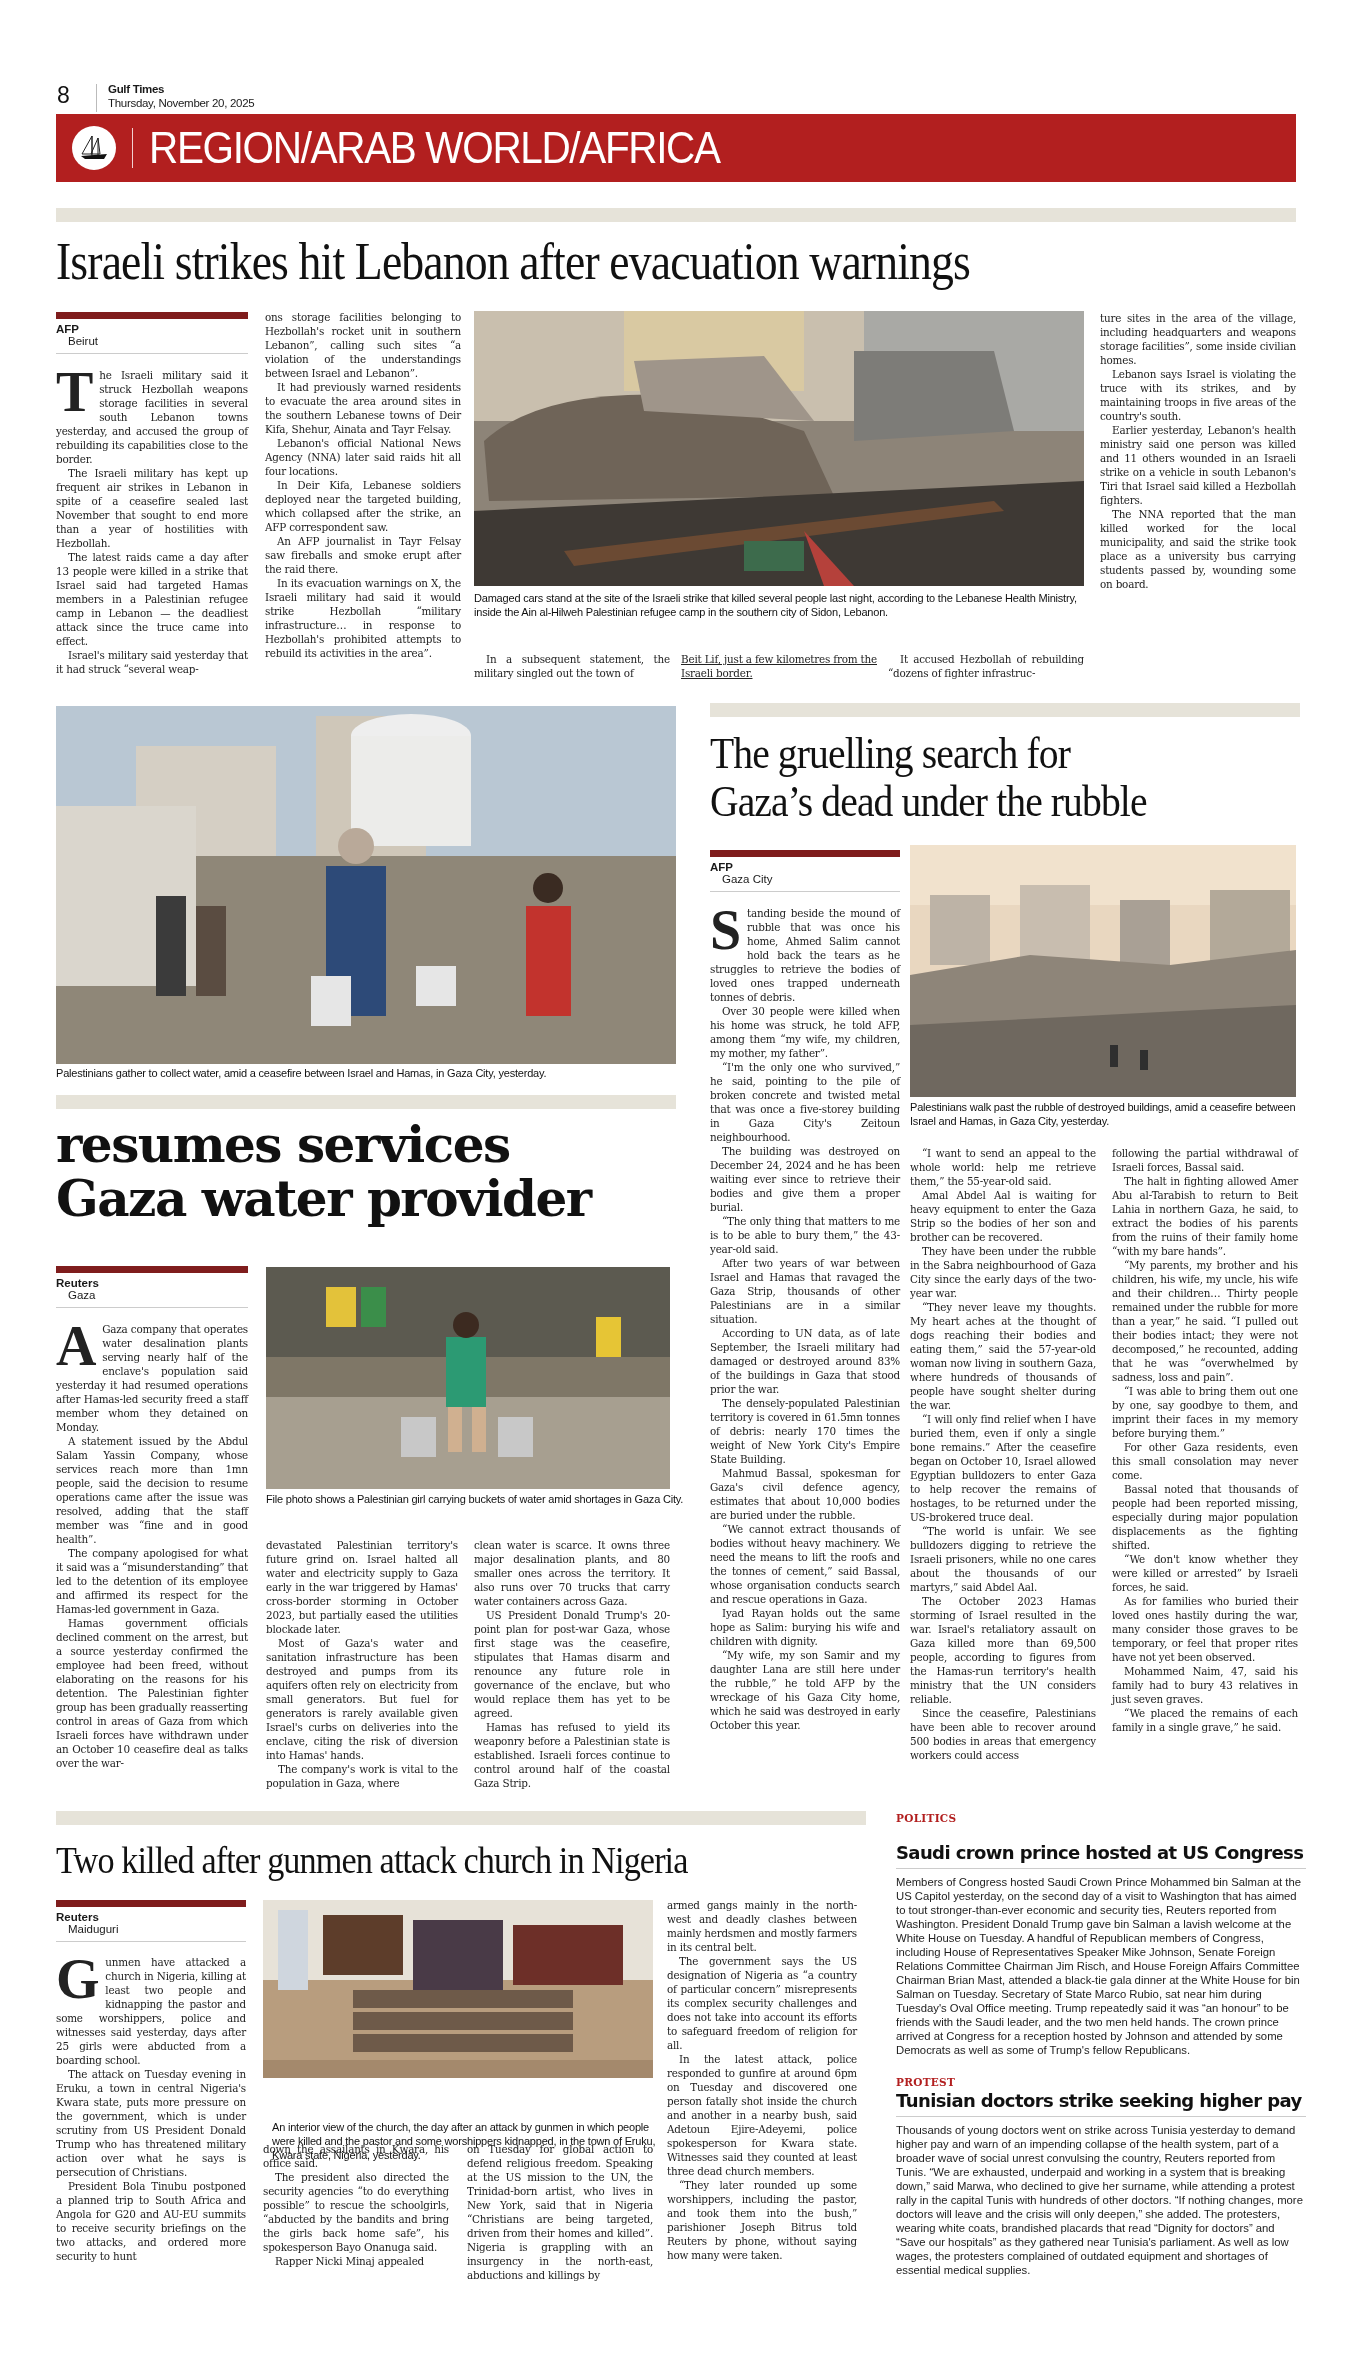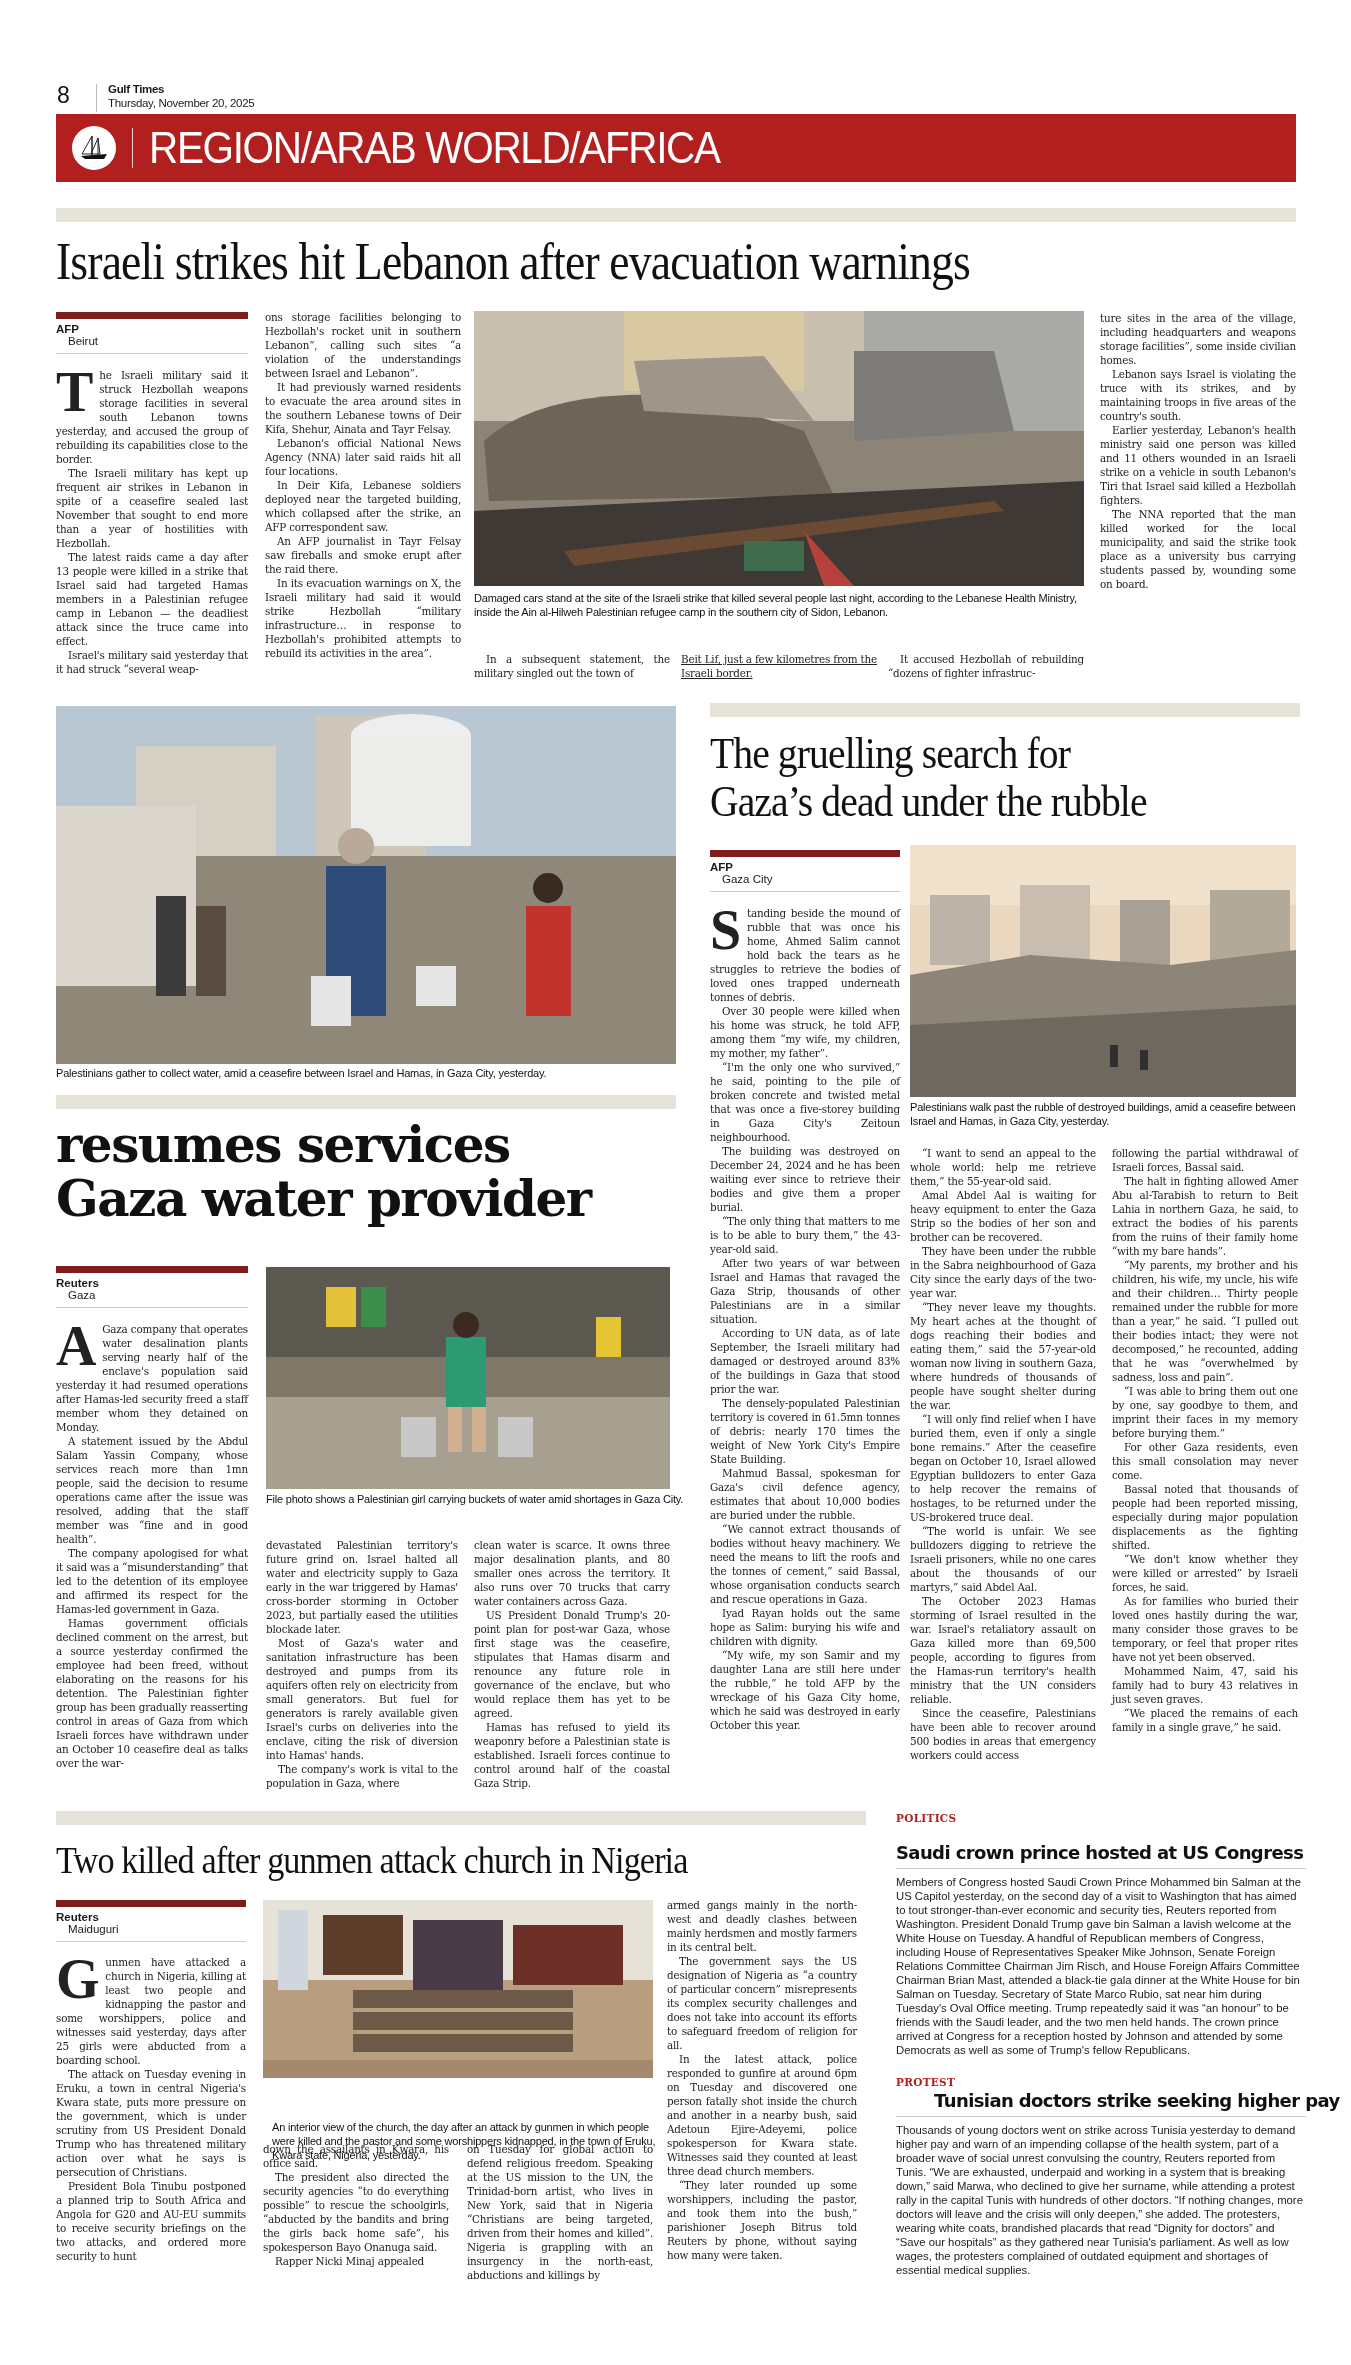--- a/index.html
+++ b/index.html
@@ -302,16 +302,16 @@
 
 <div class="abs" style="left:896px; top:1812px; width:410px;">
   <div class="brief-kicker">POLITICS</div>
   <div class="brief-title" style="margin-top:18px;">Saudi crown prince hosted at US Congress</div>
   <div class="brief-rule" style="margin:5px 0 6px;"></div>
   <div class="brief-body">Members of Congress hosted Saudi Crown Prince Mohammed bin Salman at the US Capitol yesterday, on the second day of a visit to Washington that has aimed to tout stronger-than-ever economic and security ties, Reuters reported from Washington. President Donald Trump gave bin Salman a lavish welcome at the White House on Tuesday. A handful of Republican members of Congress, including House of Representatives Speaker Mike Johnson, Senate Foreign Relations Committee Chairman Jim Risch, and House Foreign Affairs Committee Chairman Brian Mast, attended a black-tie gala dinner at the White House for bin Salman on Tuesday. Secretary of State Marco Rubio, sat near him during Tuesday's Oval Office meeting. Trump repeatedly said it was “an honour” to be friends with the Saudi leader, and the two men held hands. The crown prince arrived at Congress for a reception hosted by Johnson and attended by some Democrats as well as some of Trump's fellow Republicans.</div>
 </div>
 
 <div class="abs" style="left:896px; top:2076px; width:410px;">
   <div class="brief-kicker">PROTEST</div>
-  <div class="brief-title" style="margin-top:2px;margin-left:38px;">Tunisian doctors strike seeking higher pay</div>
+  <div class="brief-title" style="margin-top:2px;">Tunisian doctors strike seeking higher pay</div>
   <div class="brief-rule" style="margin:5px 0 6px;"></div>
   <div class="brief-body">Thousands of young doctors went on strike across Tunisia yesterday to demand higher pay and warn of an impending collapse of the health system, part of a broader wave of social unrest convulsing the country, Reuters reported from Tunis. “We are exhausted, underpaid and working in a system that is breaking down,” said Marwa, who declined to give her surname, while attending a protest rally in the capital Tunis with hundreds of other doctors. “If nothing changes, more doctors will leave and the crisis will only deepen,” she added. The protesters, wearing white coats, brandished placards that read “Dignity for doctors” and “Save our hospitals” as they gathered near Tunisia's parliament. As well as low wages, the protesters complained of outdated equipment and shortages of essential medical supplies.</div>
 </div>
 
 </body></html>

